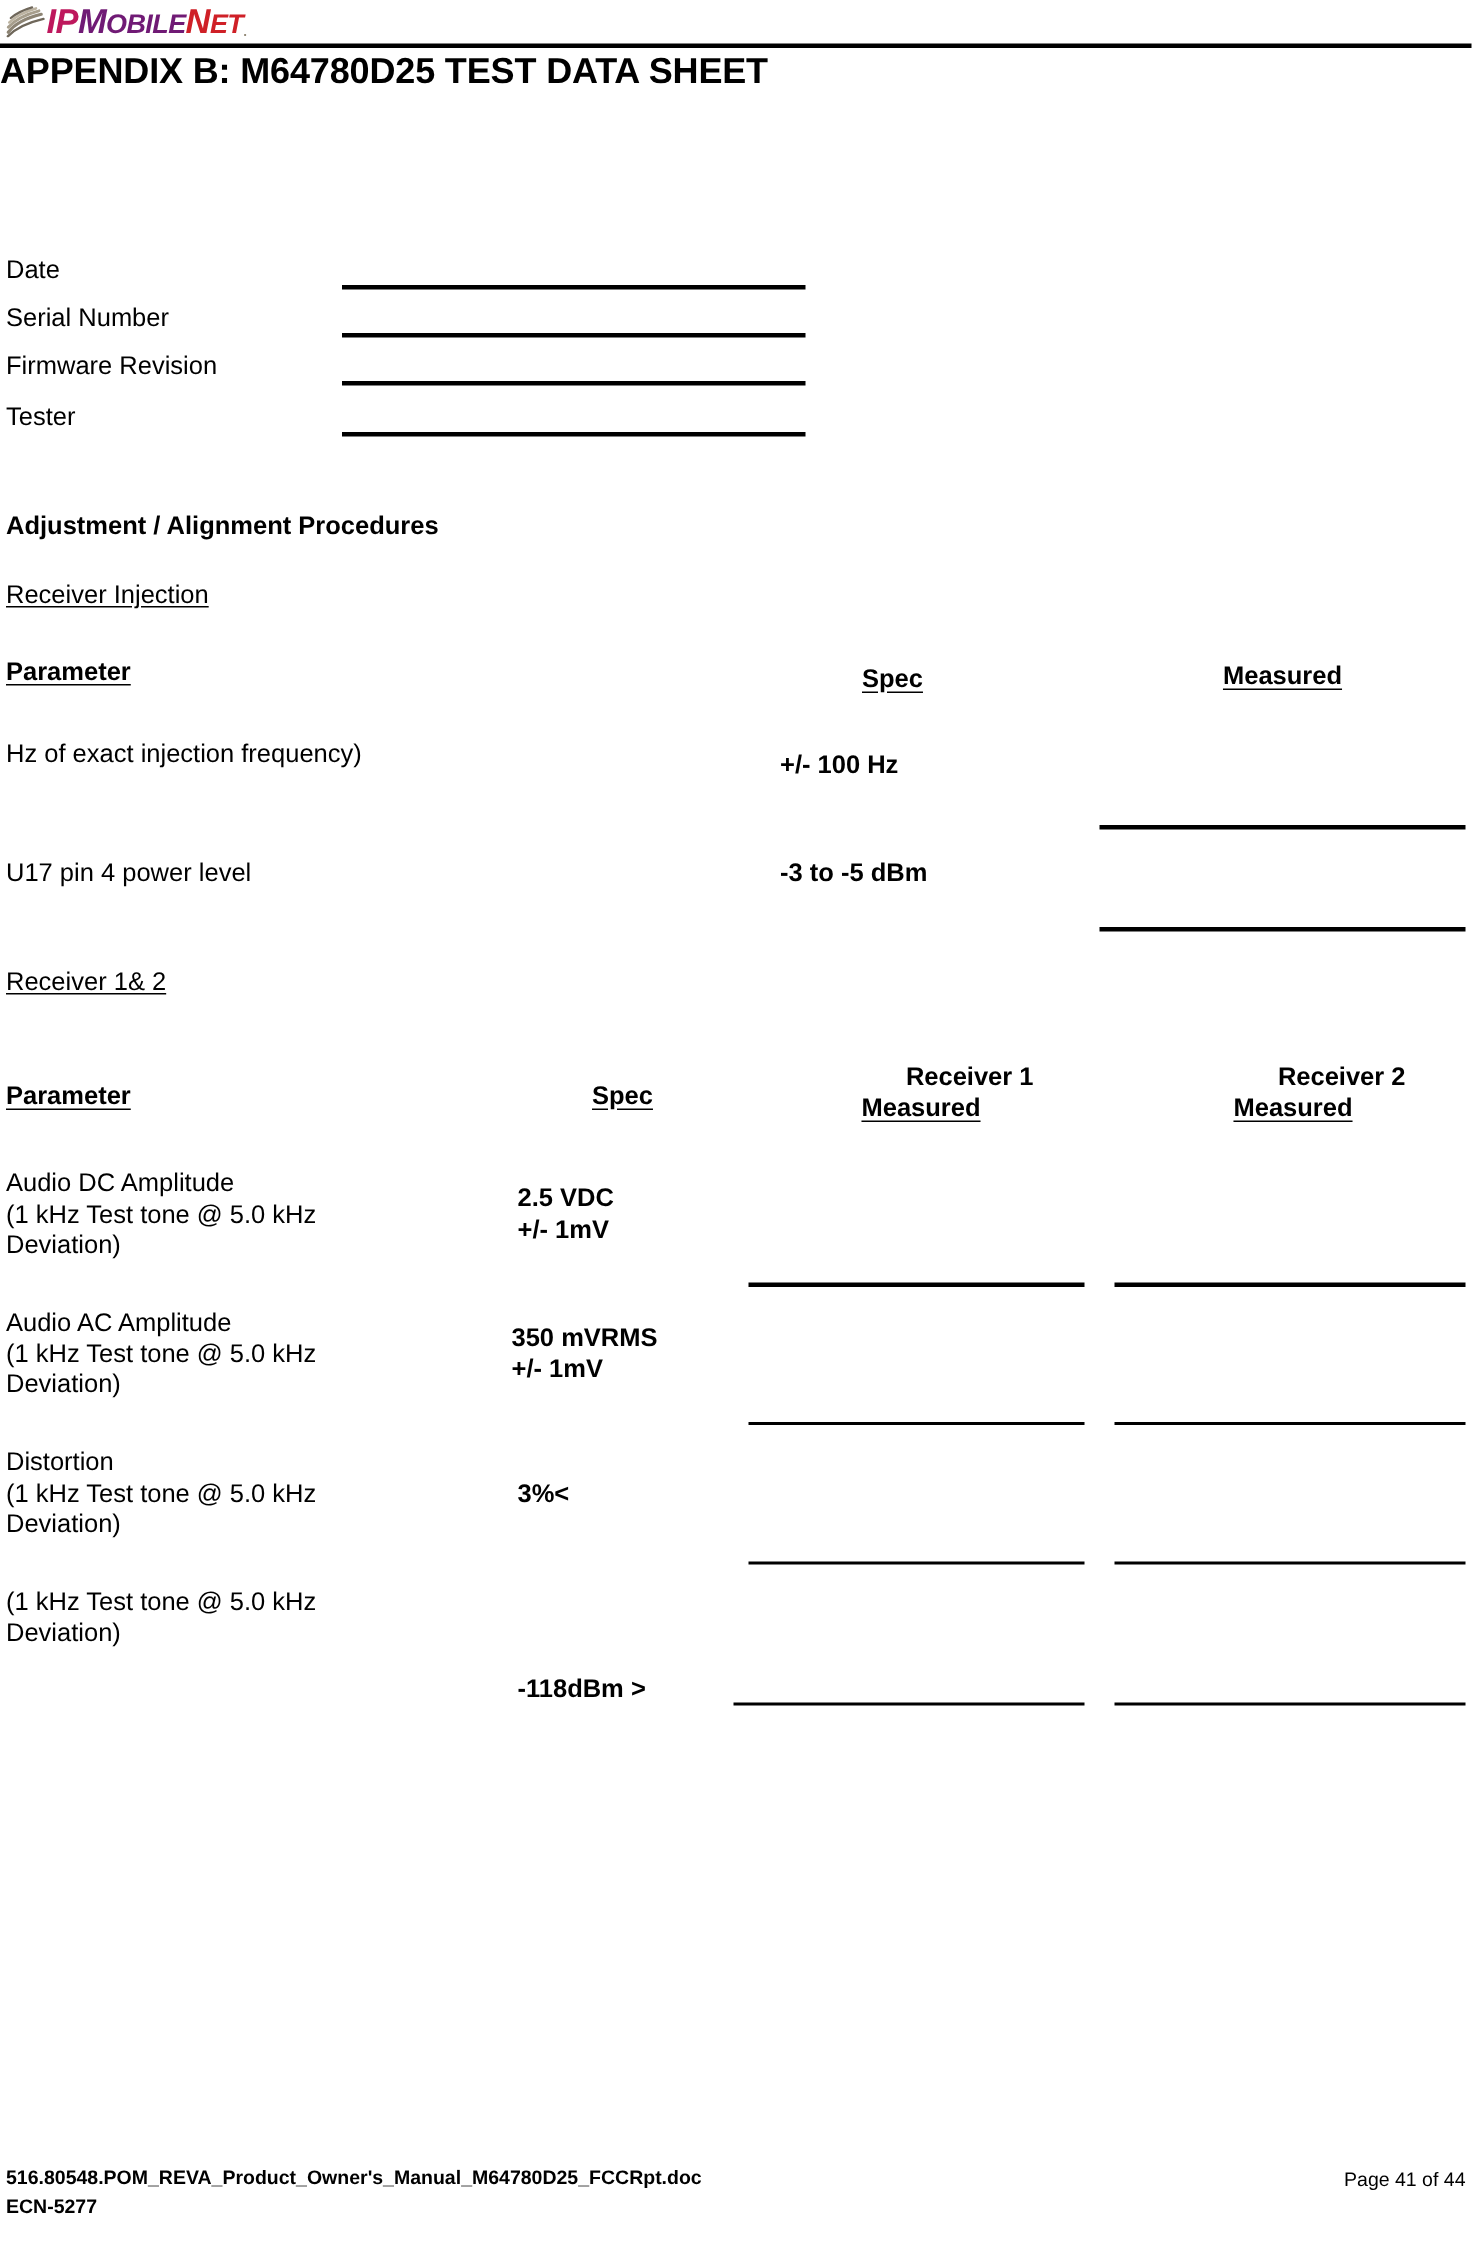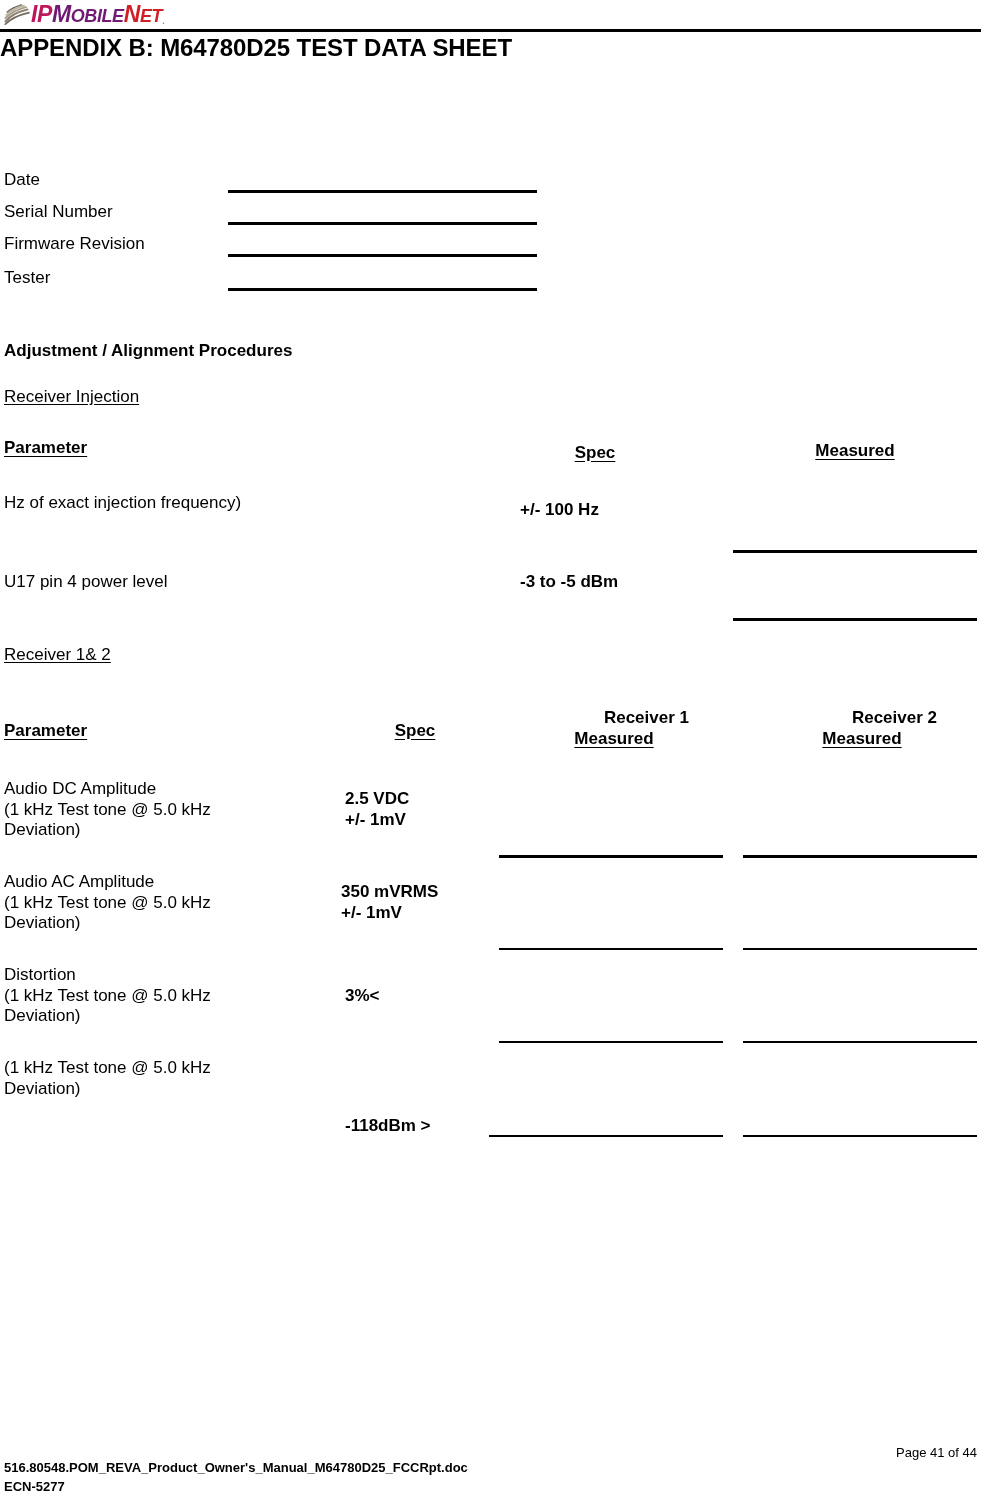--- a/index.html
+++ b/index.html
@@ -155,21 +155,20 @@
 
   
   .footer-left {
     position: absolute;
     left: 4px;
     top: 1443px;
     font-size: 13px;
     font-weight: bold;
     line-height: 1.45;
     white-space: nowrap;
-    margin-top: 16px;
   }
   .footer-right {
     position: absolute;
     right: 4px;
     top: 1445px;
     font-size: 13px;
     font-weight: normal;
     white-space: nowrap;
   }
 </style>

